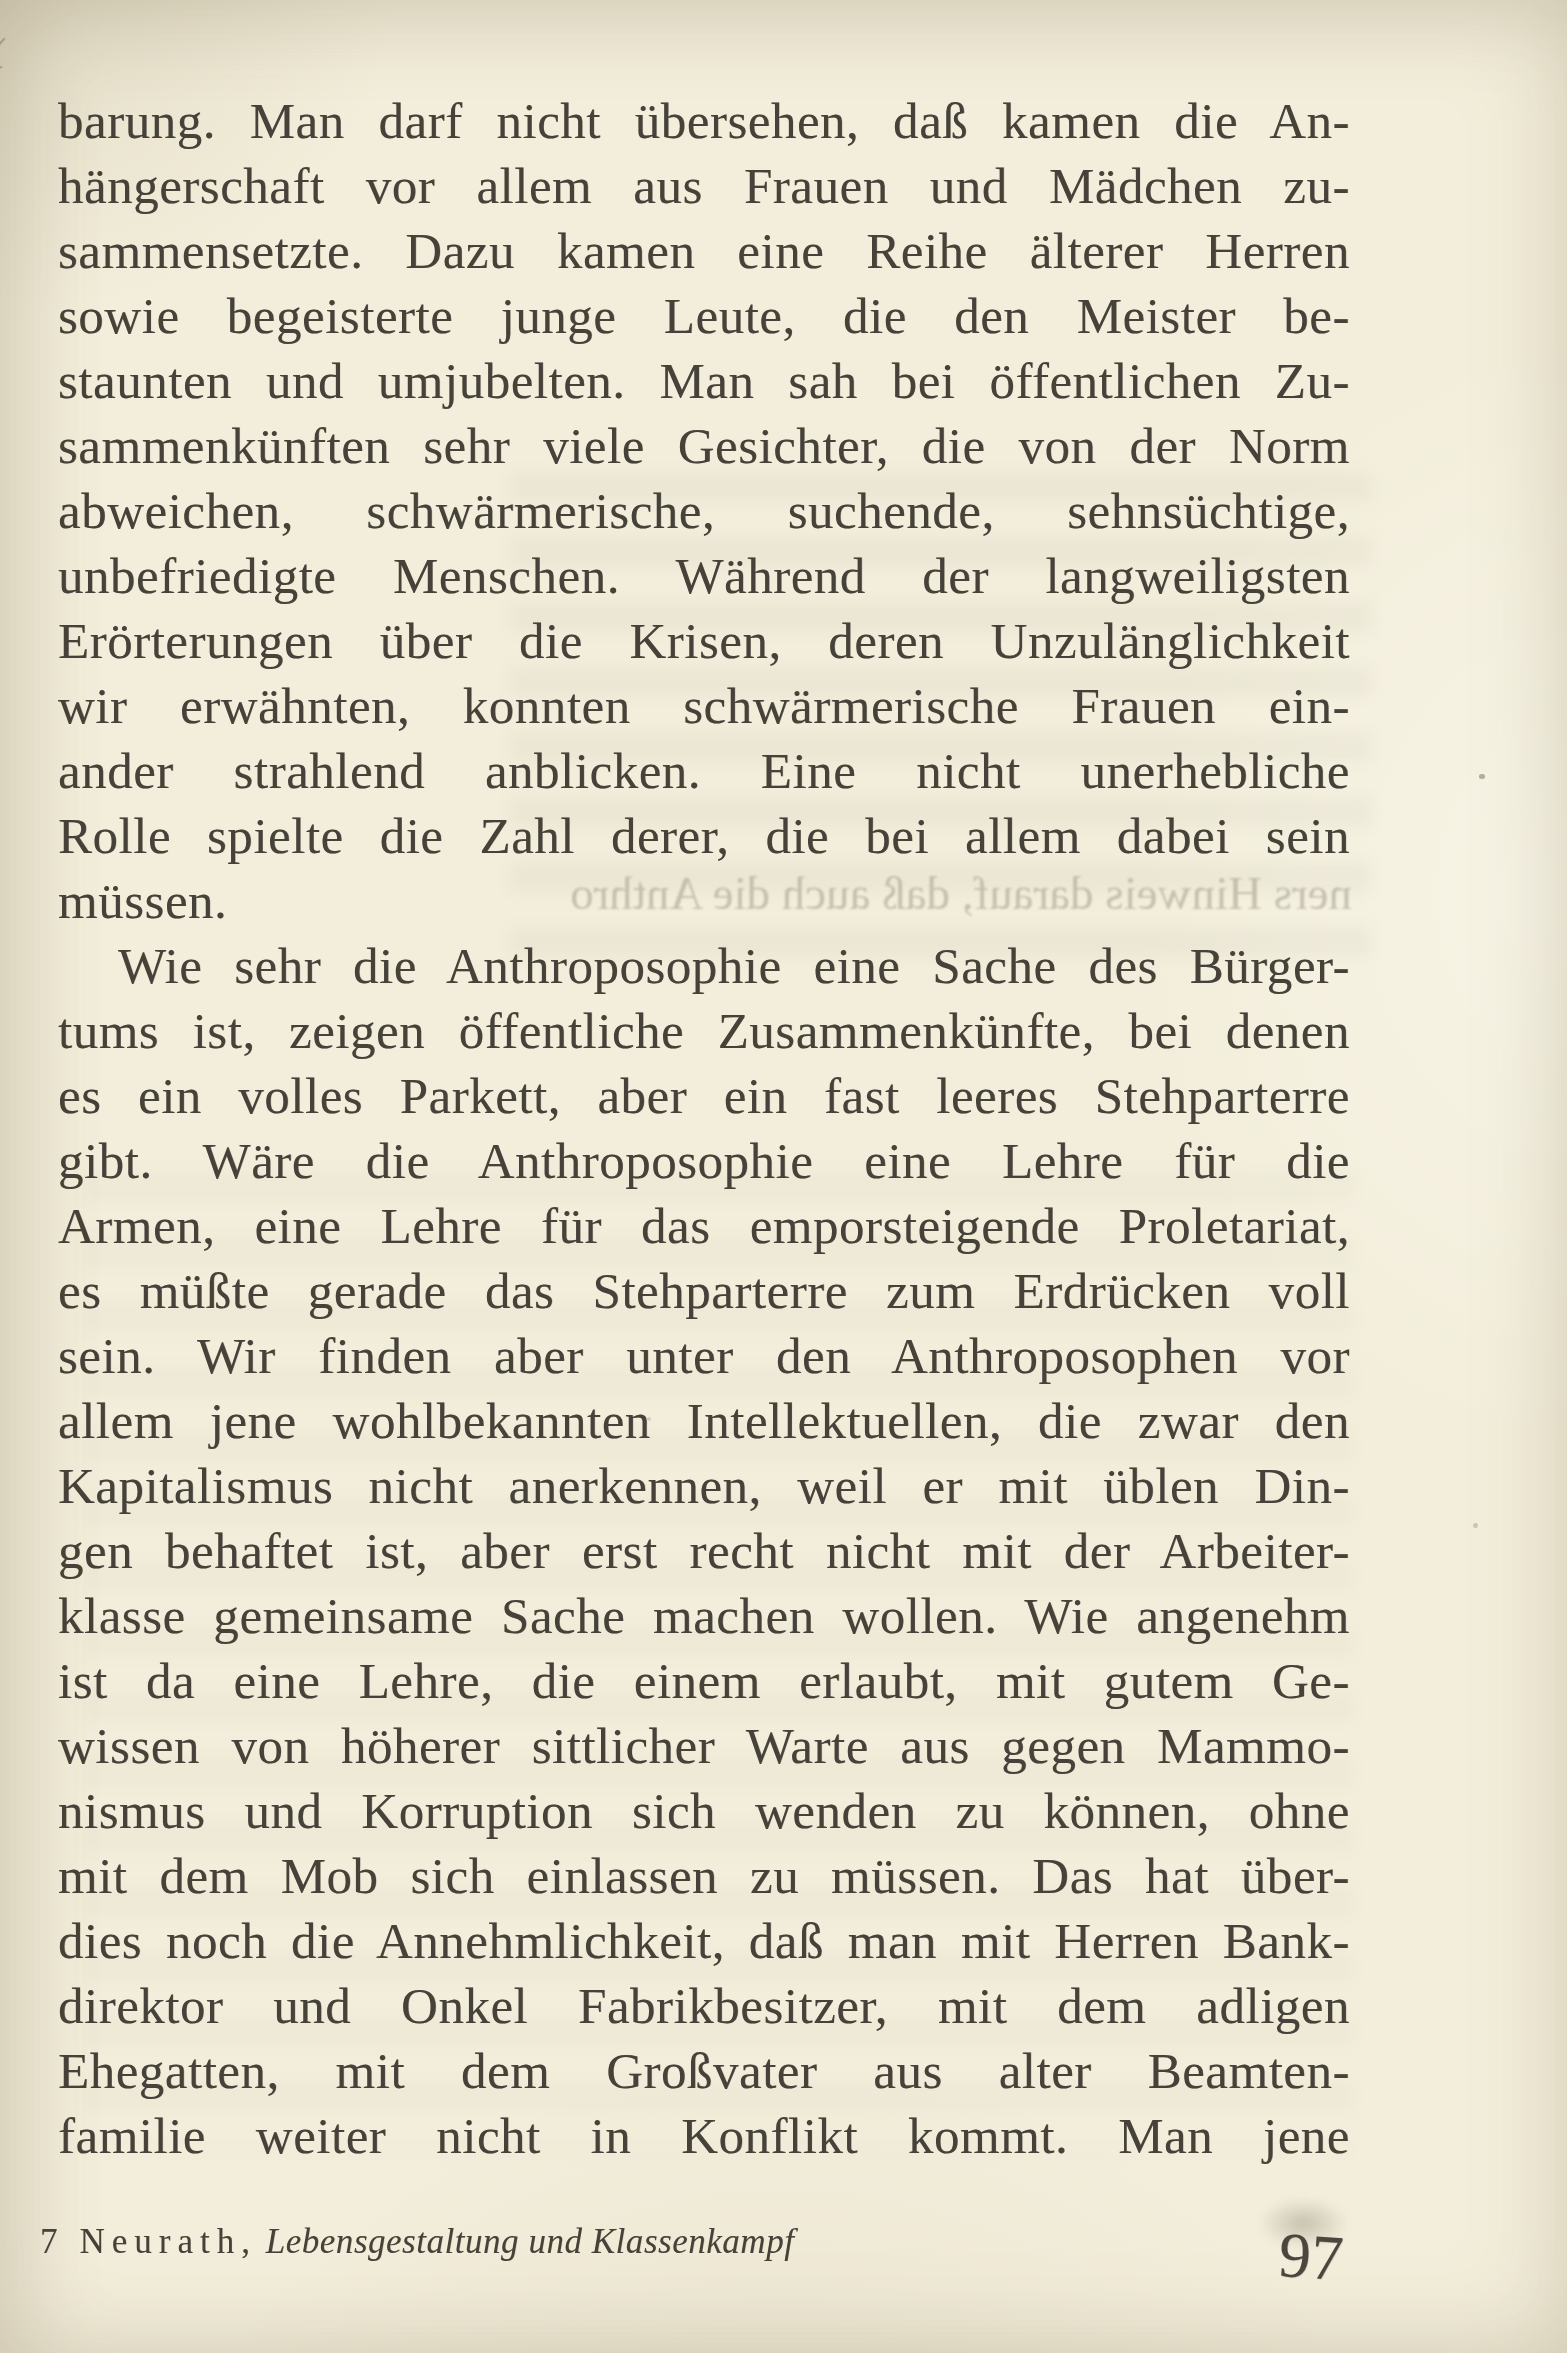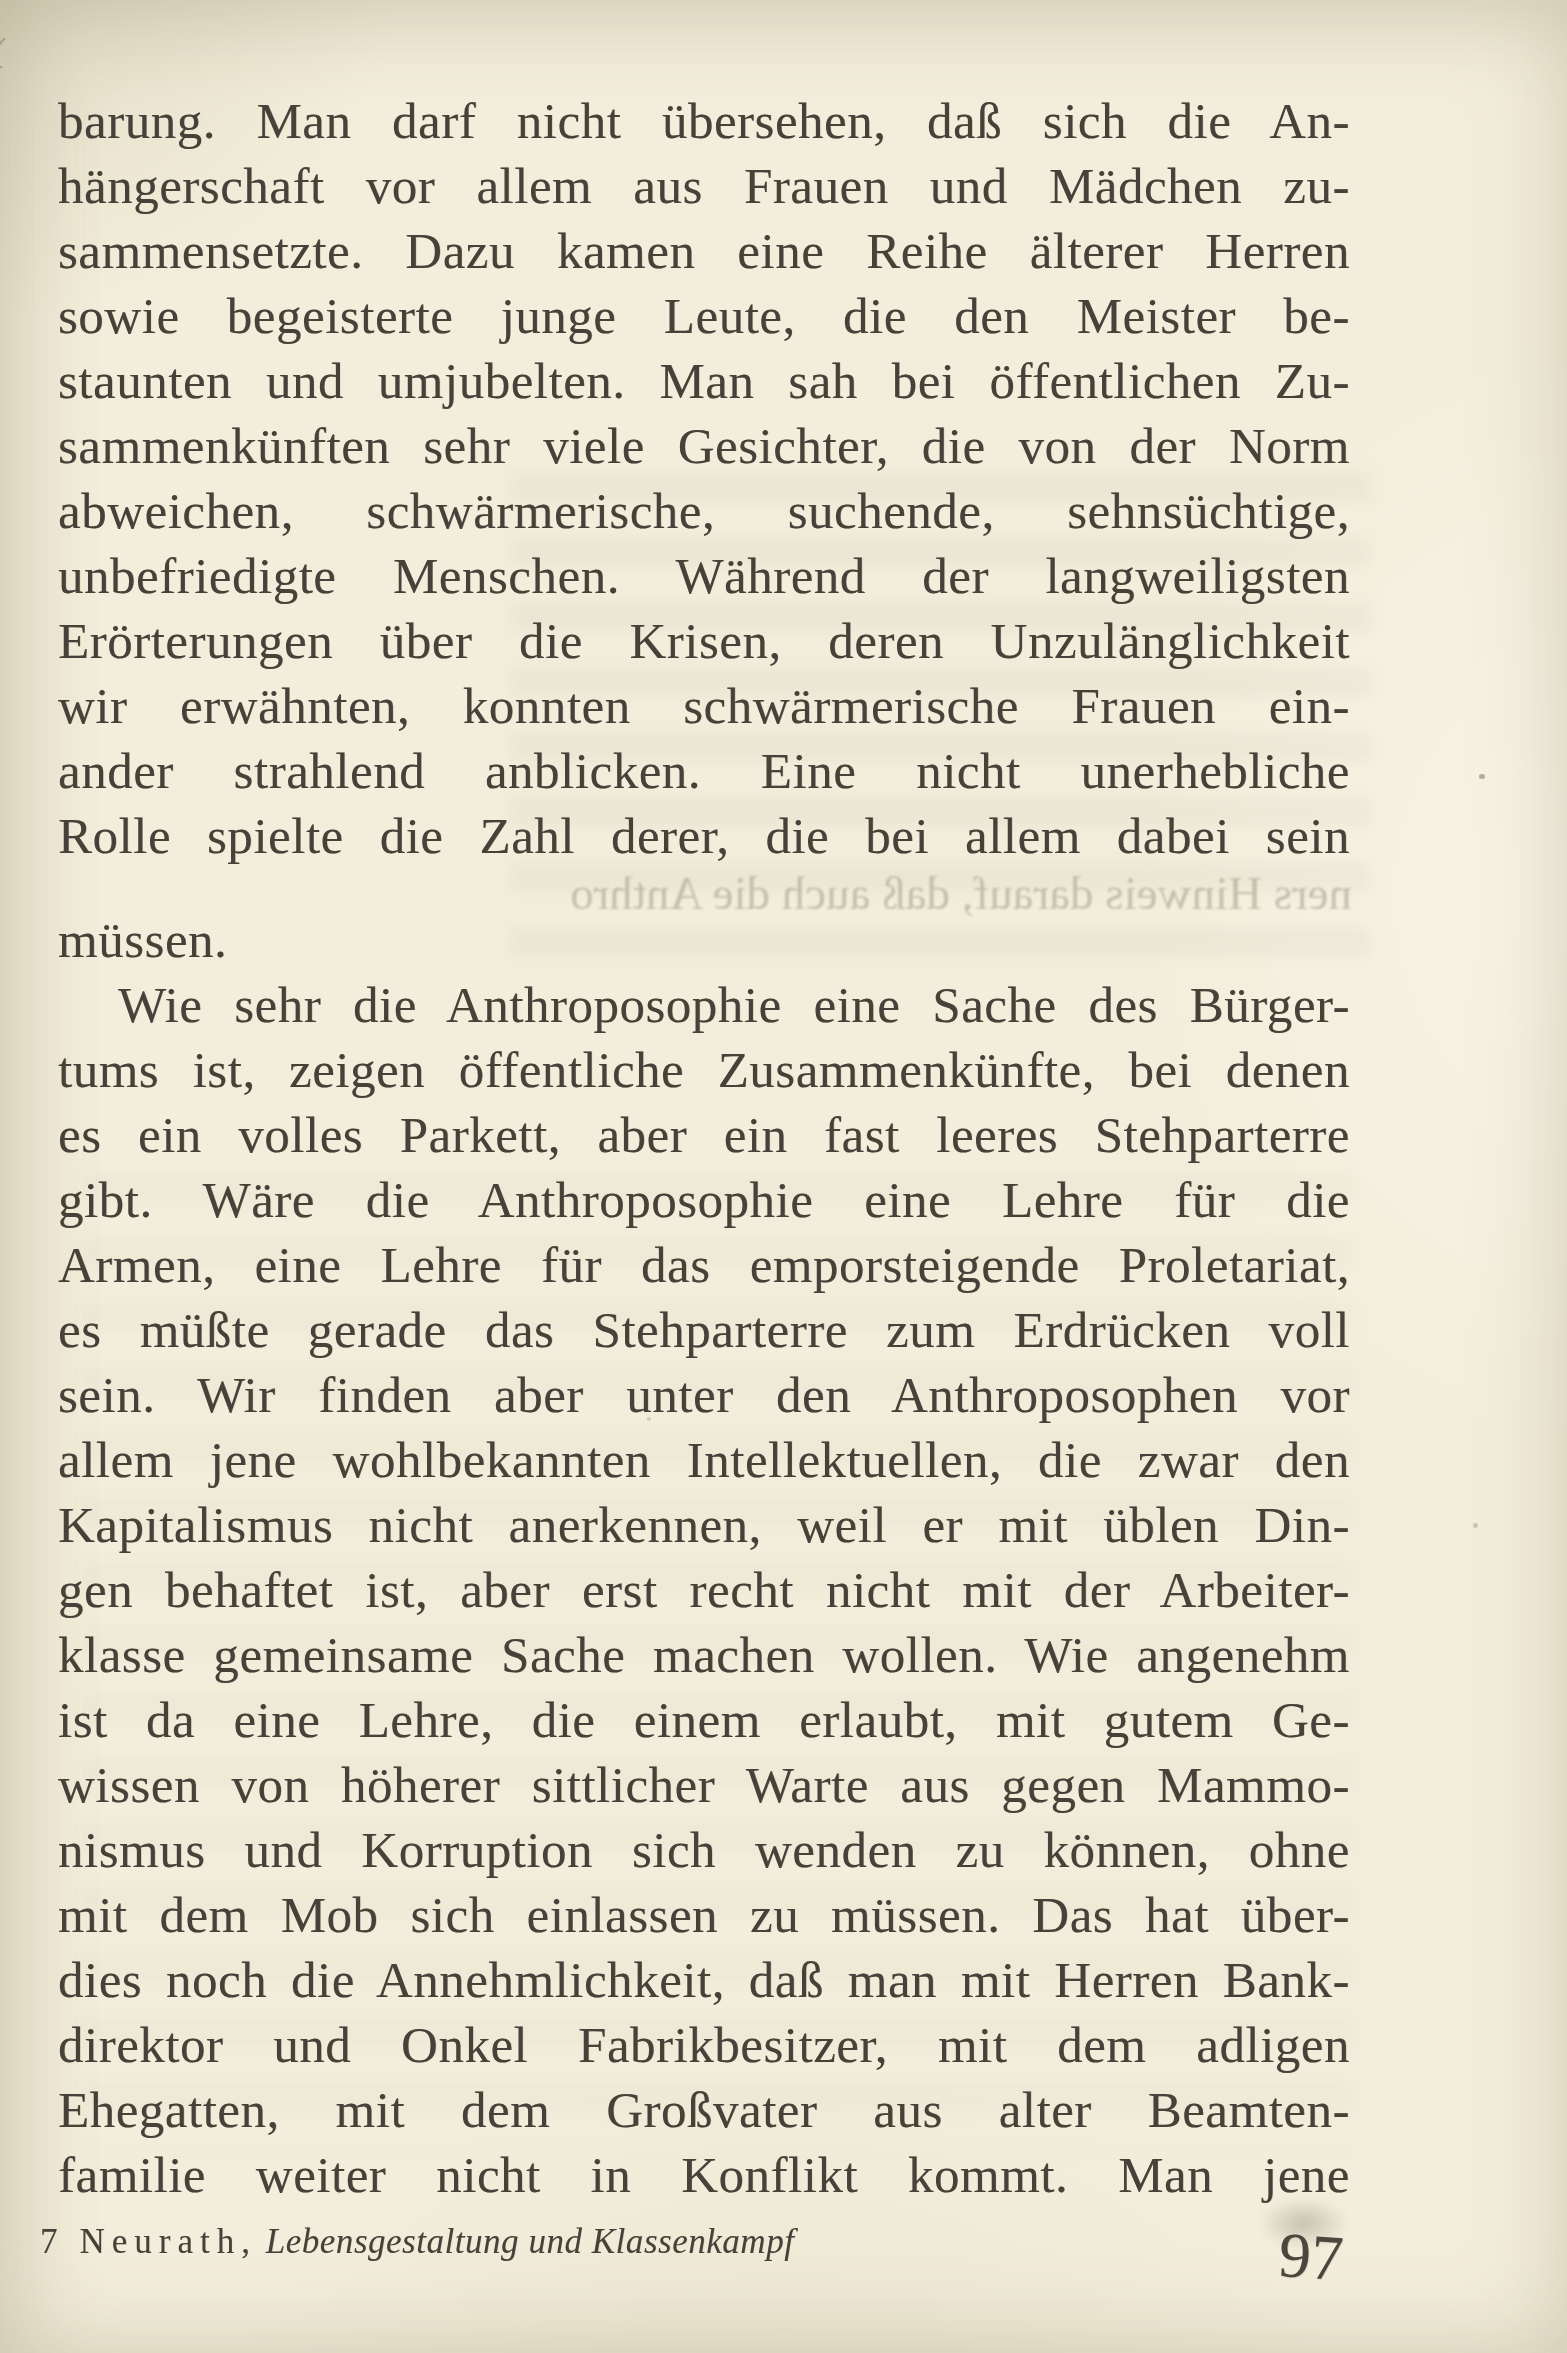--- a/index.html
+++ b/index.html
@@ -84,21 +84,21 @@
     letter-spacing:0.01em;
     text-shadow:0.4px 0.4px 0.6px rgba(70,66,58,0.35);
   }
   .line{
     height:65px;line-height:65px;
     text-align:justify;
     text-align-last:justify;
     white-space:normal;
   }
   .line.indent{text-indent:60px;}
-  .line.no-just{text-align-last:left;margin-top:39px;}
+  .line.no-just{text-align-last:left;}
 
   .footer{
     position:absolute;
     left:40px;top:2222px;
     font-size:35px;
     color:var(--ink);
     text-shadow:0.4px 0.4px 0.5px rgba(70,66,58,0.3);
     white-space:nowrap;
   }
   .footer .sig-num{display:inline-block;margin-right:22px;}
@@ -121,21 +121,21 @@
   <div class="bleed bleed-a"></div>
   <div class="bleed bleed-b"></div>
   <div class="ghost-line">ners Hinweis darauf, daß auch die Anthro</div>
   <div class="ghost-blob"></div>
   <div class="scan-artifact"></div>
   <div class="speck s1"></div>
   <div class="speck s2"></div>
   <div class="speck s3"></div>
 
   <div class="textblock" id="body-text">
-      <div class="line">barung. Man darf nicht übersehen, daß sich die An-</div>
+      <div class="line">barung. Man darf nicht übersehen, daß kamen die An-</div>
       <div class="line">hängerschaft vor allem aus Frauen und Mädchen zu-</div>
       <div class="line">sammensetzte. Dazu kamen eine Reihe älterer Herren</div>
       <div class="line">sowie begeisterte junge Leute, die den Meister be-</div>
       <div class="line">staunten und umjubelten. Man sah bei öffentlichen Zu-</div>
       <div class="line">sammenkünften sehr viele Gesichter, die von der Norm</div>
       <div class="line">abweichen, schwärmerische, suchende, sehnsüchtige,</div>
       <div class="line">unbefriedigte Menschen. Während der langweiligsten</div>
       <div class="line">Erörterungen über die Krisen, deren Unzulänglichkeit</div>
       <div class="line">wir erwähnten, konnten schwärmerische Frauen ein-</div>
       <div class="line">ander strahlend anblicken. Eine nicht unerhebliche</div>

